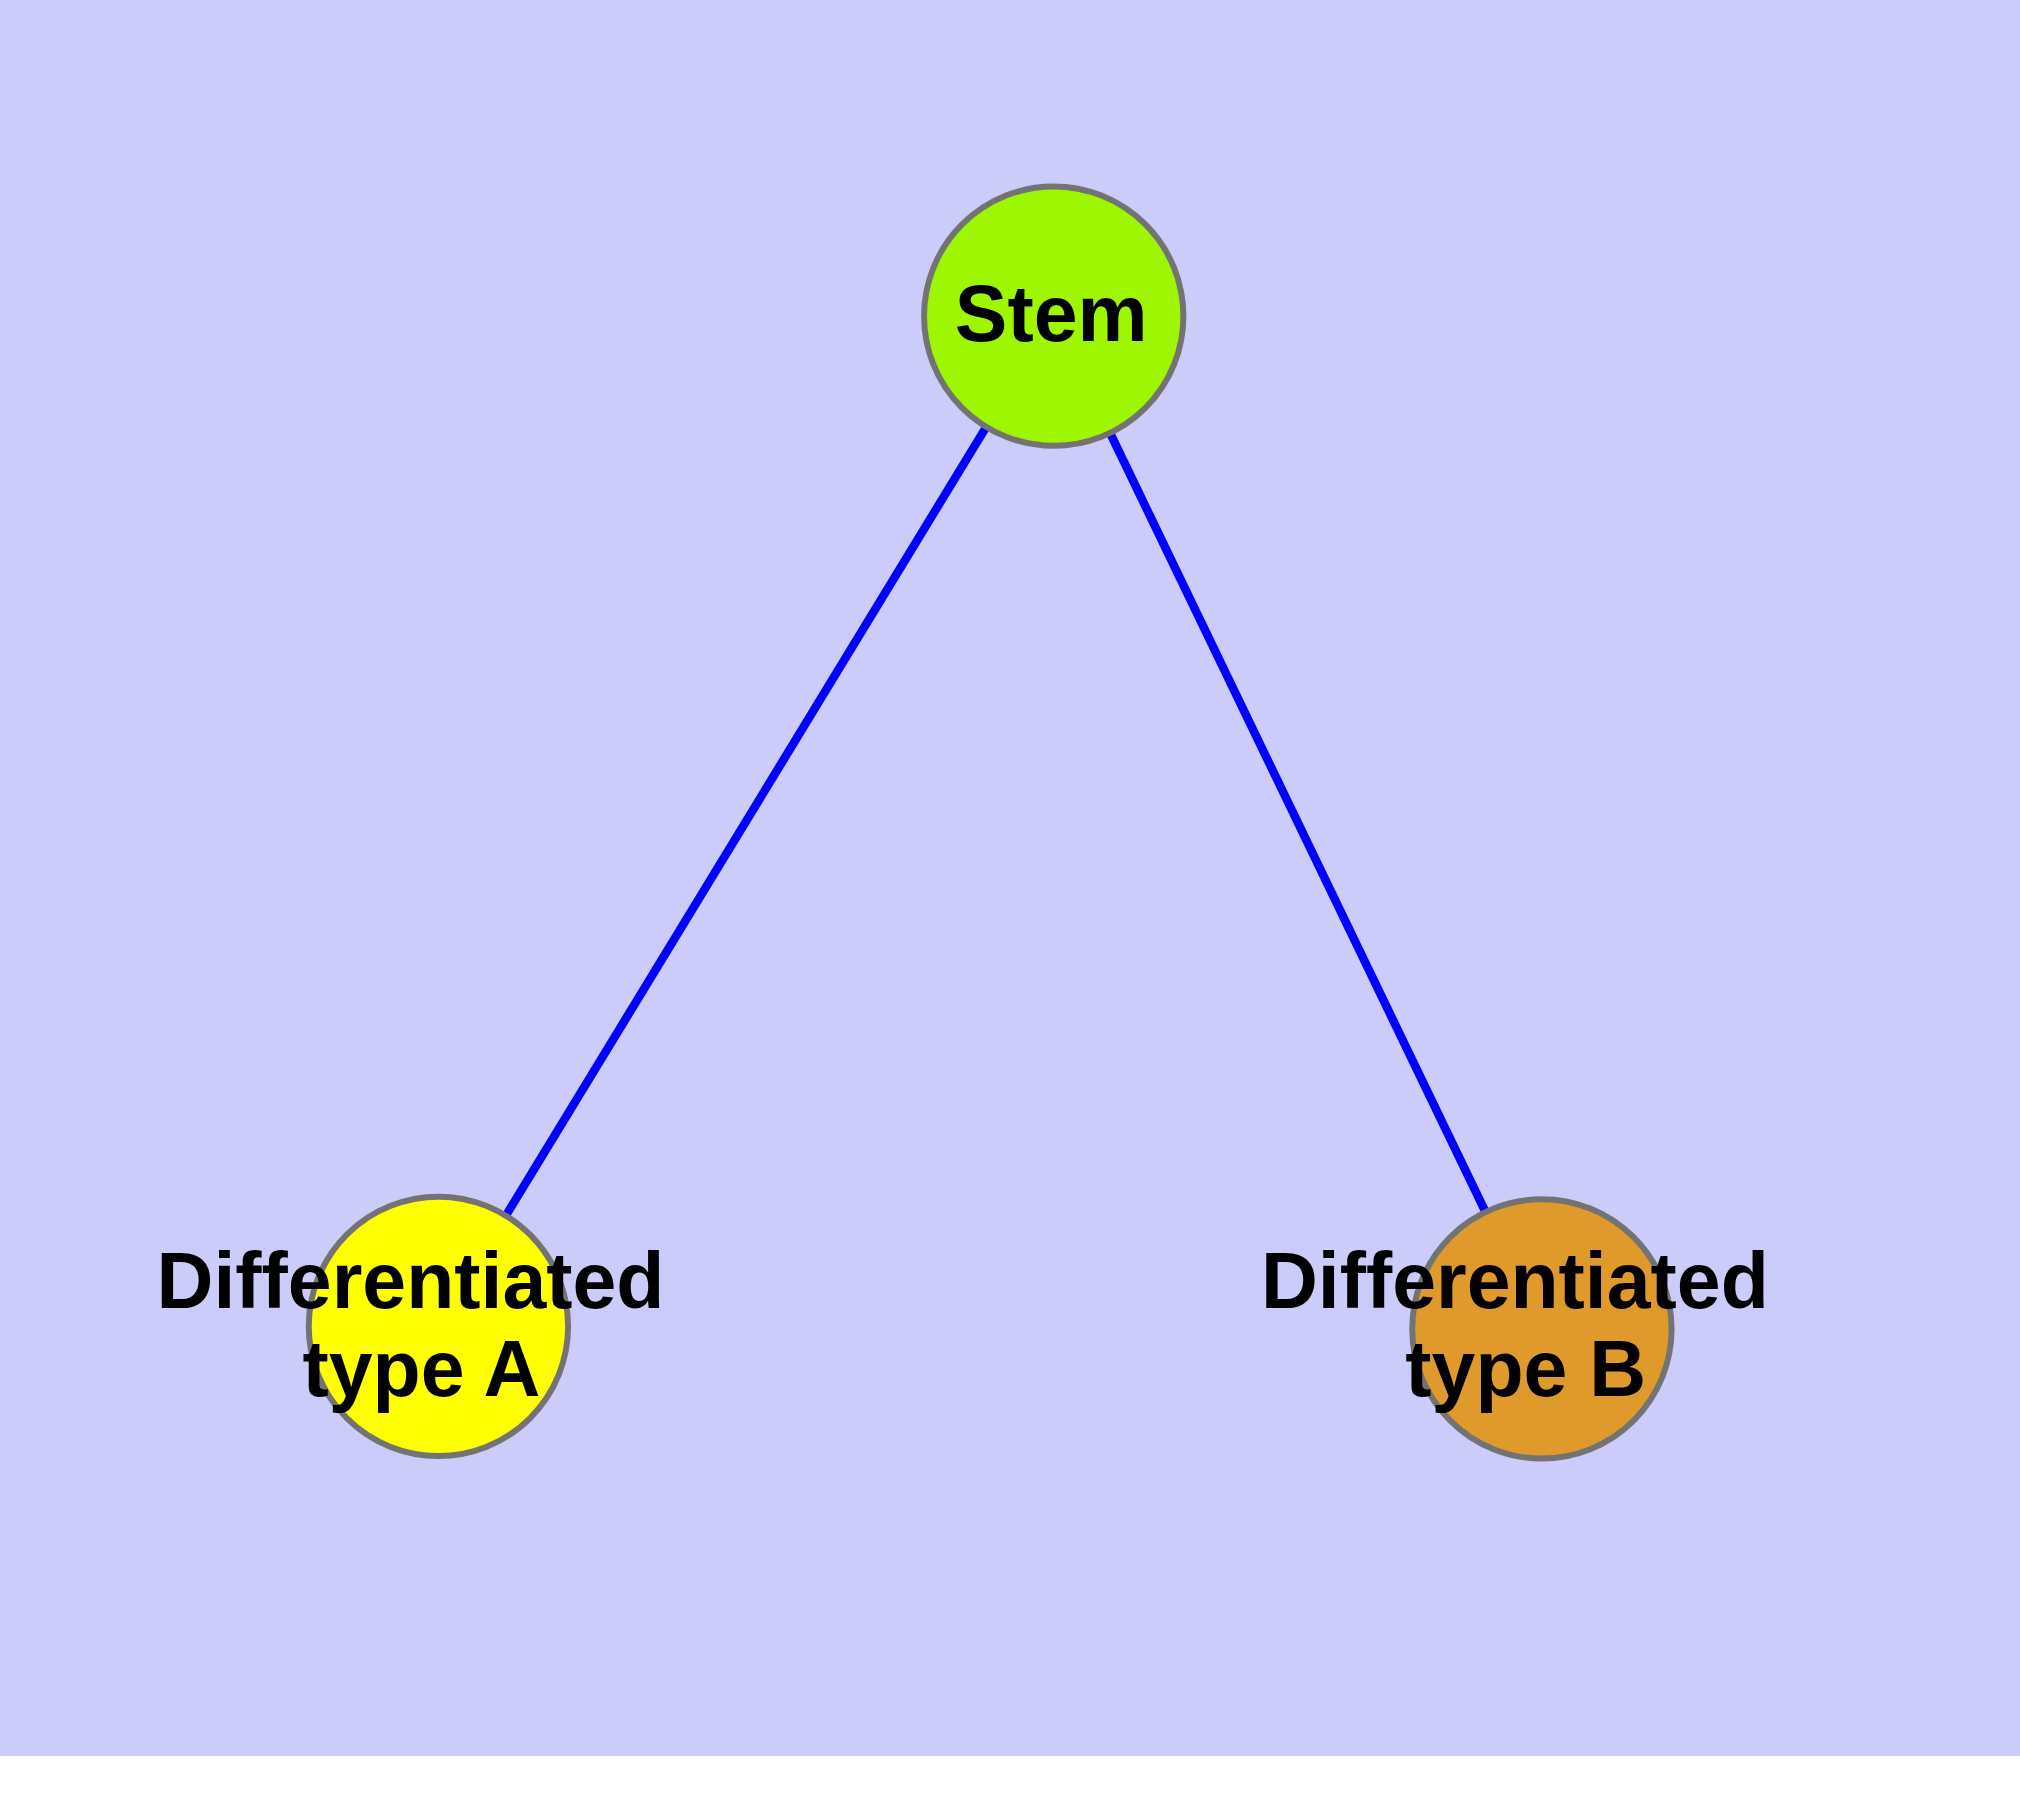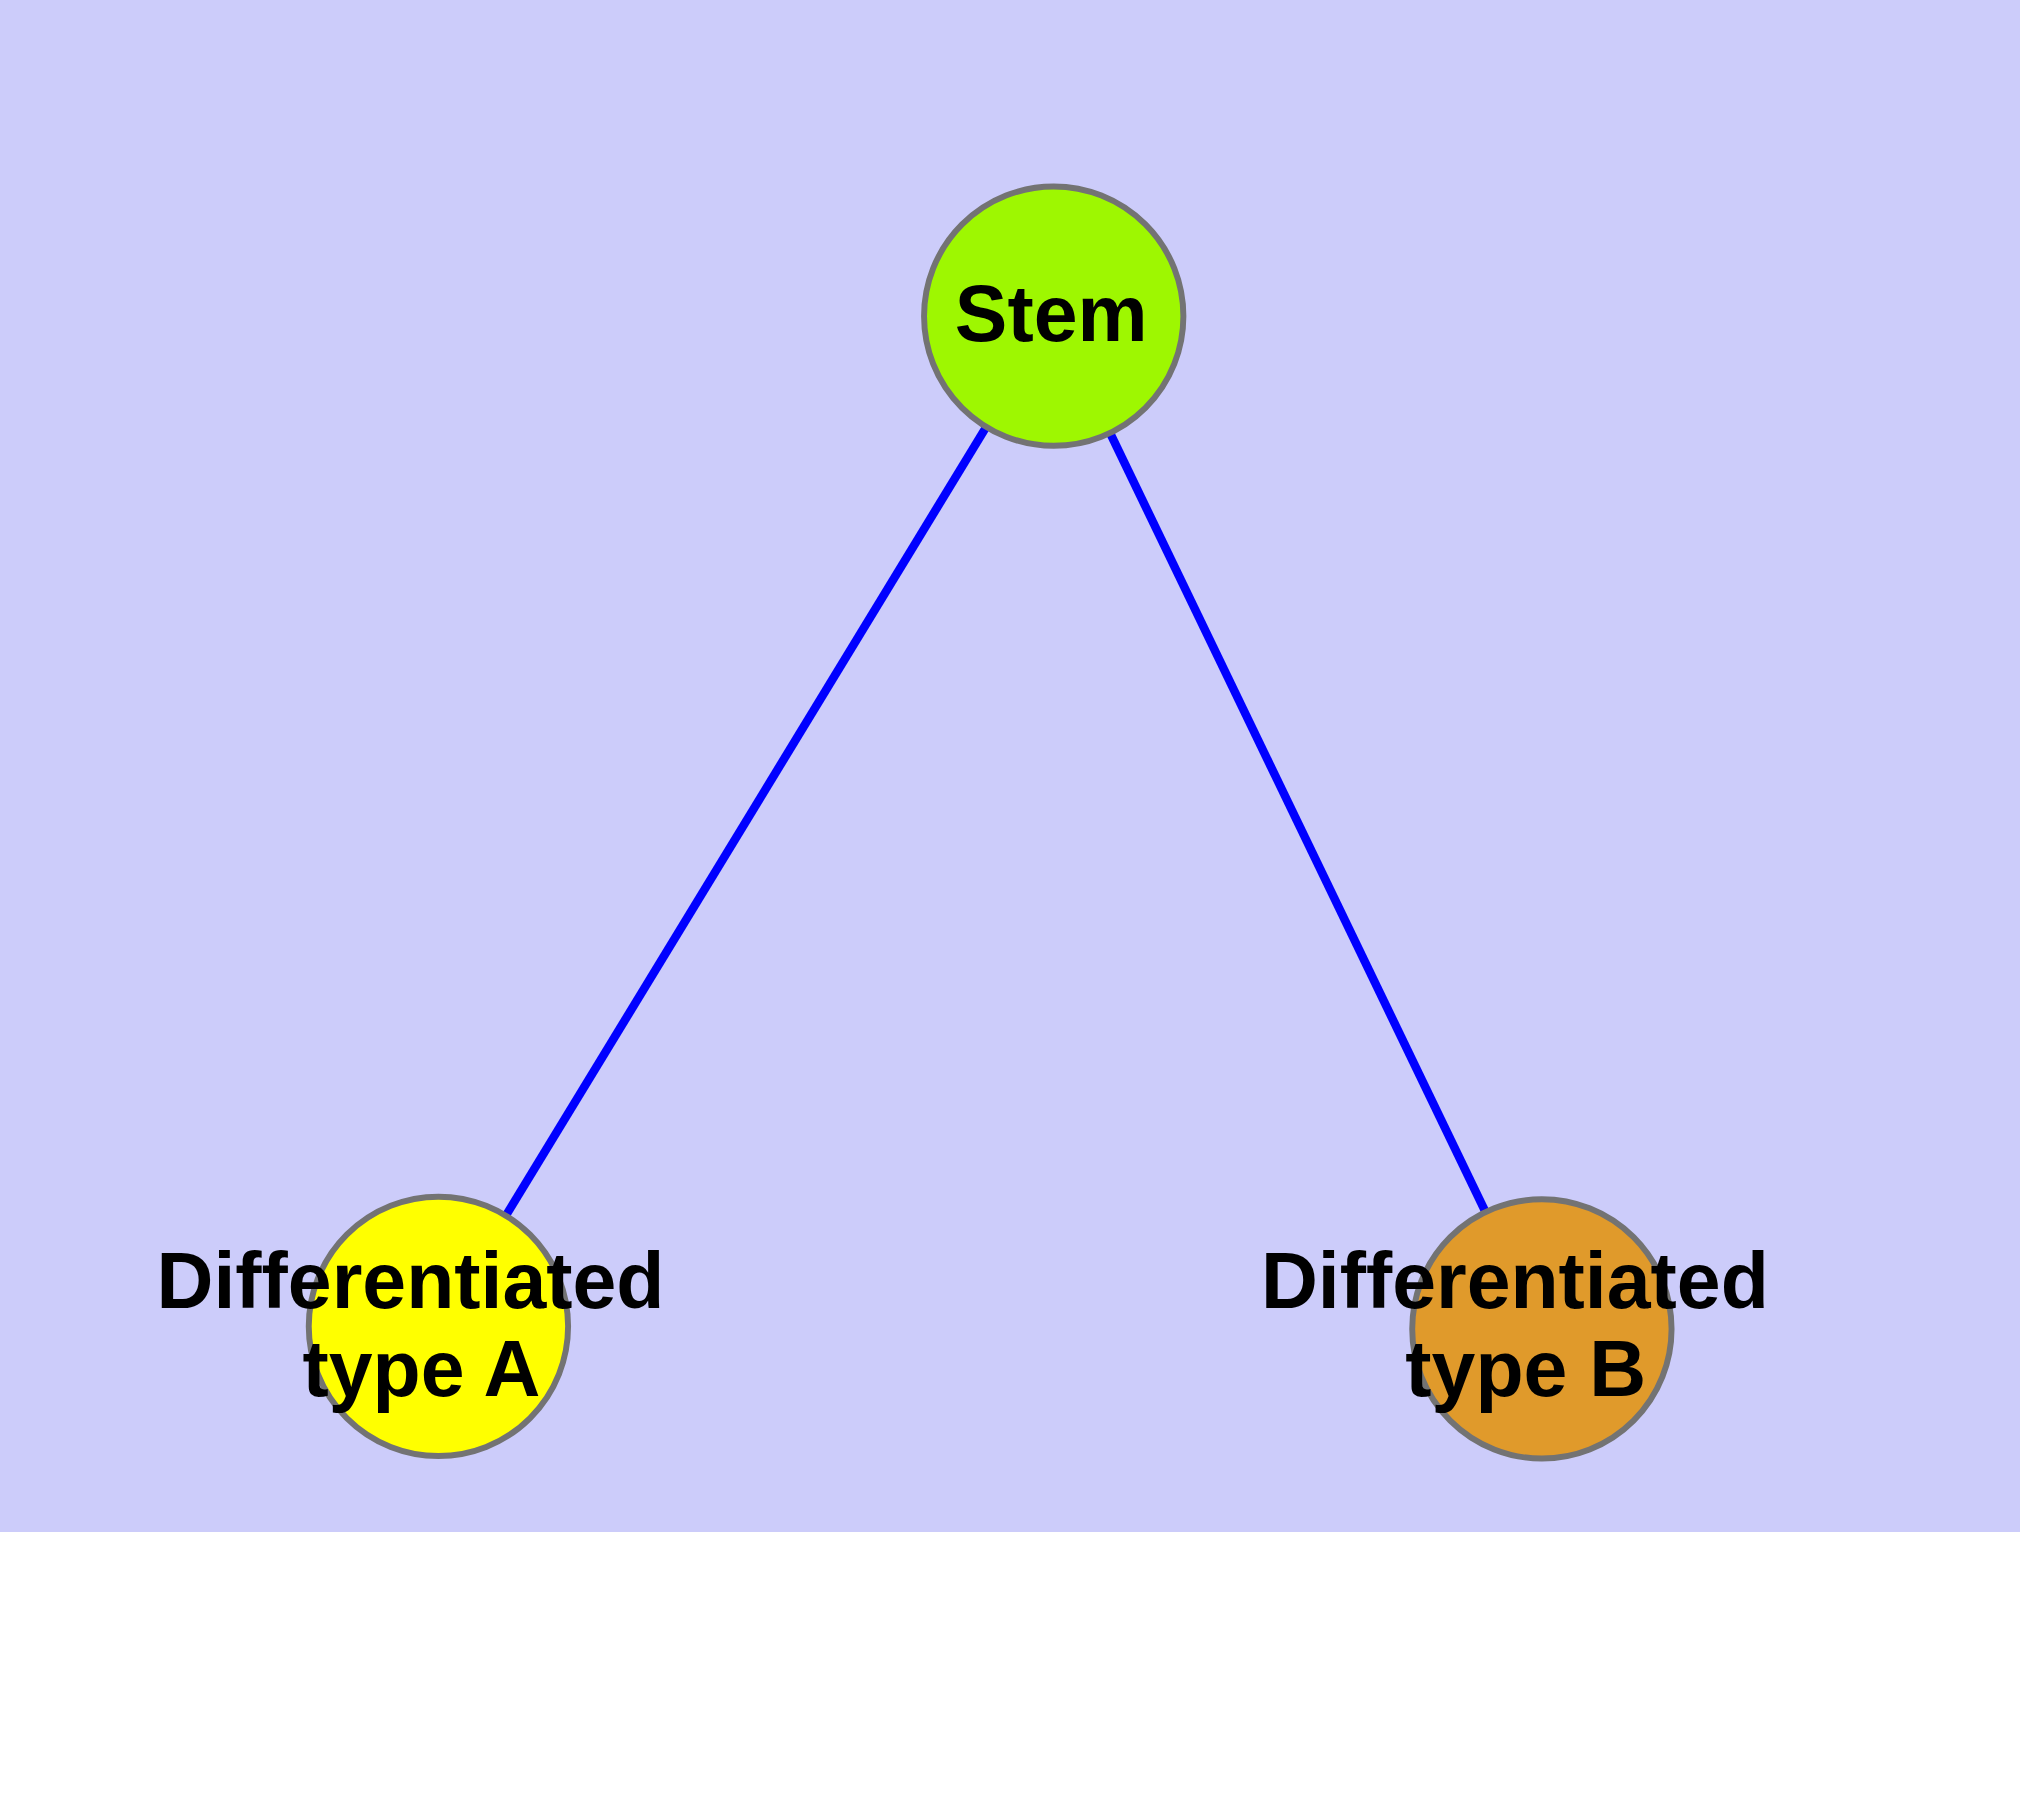--- a/index.html
+++ b/index.html
@@ -3,21 +3,21 @@
 <meta charset="utf-8">
 <style>
   html, body {
     margin: 0;
     padding: 0;
     background: #ffffff;
   }
   #canvas {
     position: relative;
     width: 2021px;
-    height: 1532px;
+    height: 1756px;
     overflow: hidden;
     background: #ccccfa;
     font-family: "Liberation Sans", sans-serif;
   }
   #graph-svg {
     position: absolute;
     top: 0;
     left: 0;
     width: 2021px;
     height: 1812px;

